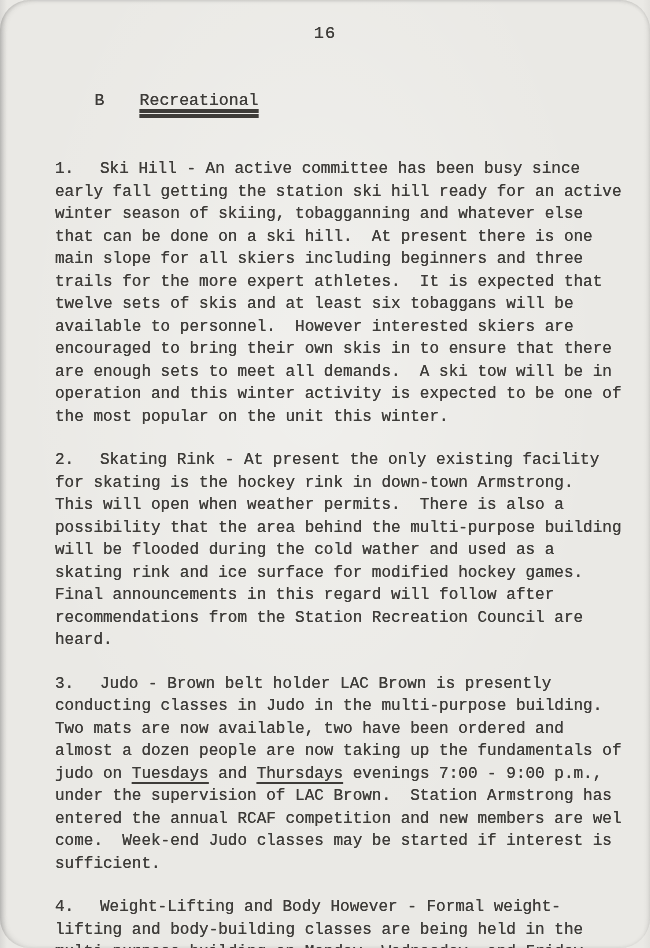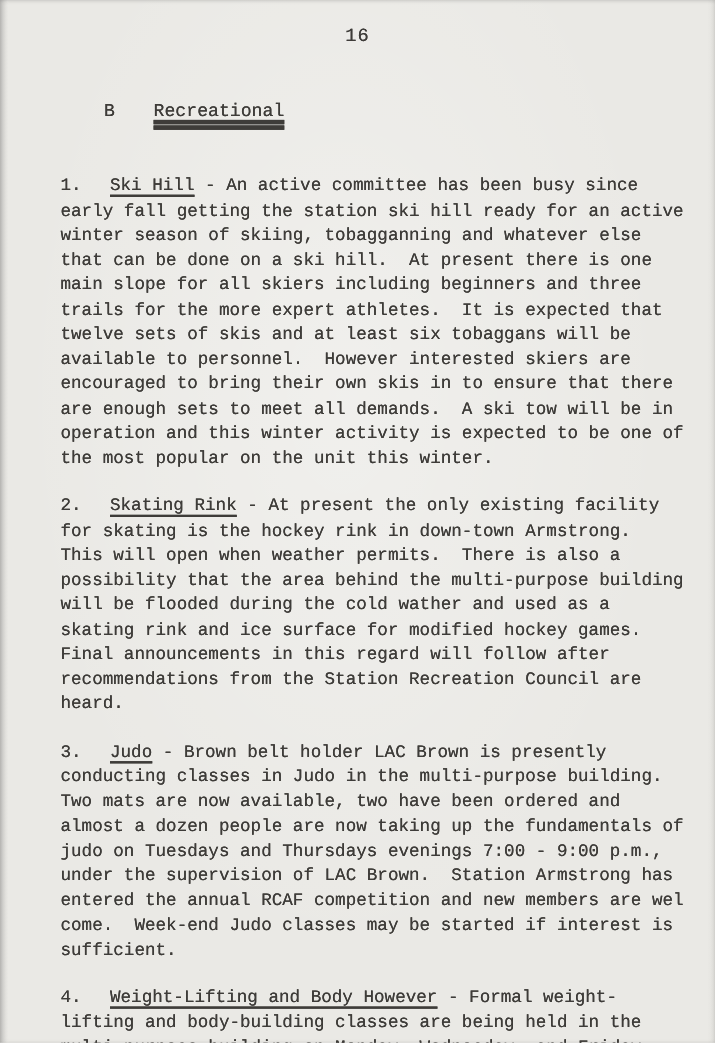--- a/index.html
+++ b/index.html
@@ -20,20 +20,21 @@
   .page {
     position: relative;
     width: 650px;
     height: 948px;
     box-sizing: border-box;
     padding: 24px 25px 0 55px;
     box-shadow:
       inset 4px 0 6px -3px rgba(70,70,70,0.35),
       inset -2px 0 4px -2px rgba(70,70,70,0.18),
       inset 0 3px 5px -3px rgba(70,70,70,0.18);
+    border-radius: 30px;
   }
   .page-number {
     margin: 0 -25px 24px -55px;
     text-align: center;
     font-size: 17px;
     line-height: 20px;
     letter-spacing: 1px;
     text-shadow: 0 0 0.5px currentColor;
   }
   .section-header {
@@ -59,25 +60,25 @@
     font-size: 16px;
     line-height: 22.5px;
     white-space: pre-wrap;
     text-shadow: 0 0 0.5px currentColor;
   }
   .para-number {
     display: inline-block;
     width: 45px;
   }
   .para-heading {
-    text-decoration: underline;
     text-decoration-thickness: 2px;
     text-underline-offset: 4px;
   }
   .underlined {
+    text-decoration: underline;
     text-decoration-thickness: 2px;
     text-underline-offset: 4px;
   }
 </style>
 </head>
 <body>
 
 <div class="page">
   <div class="page-number">16</div>
 

